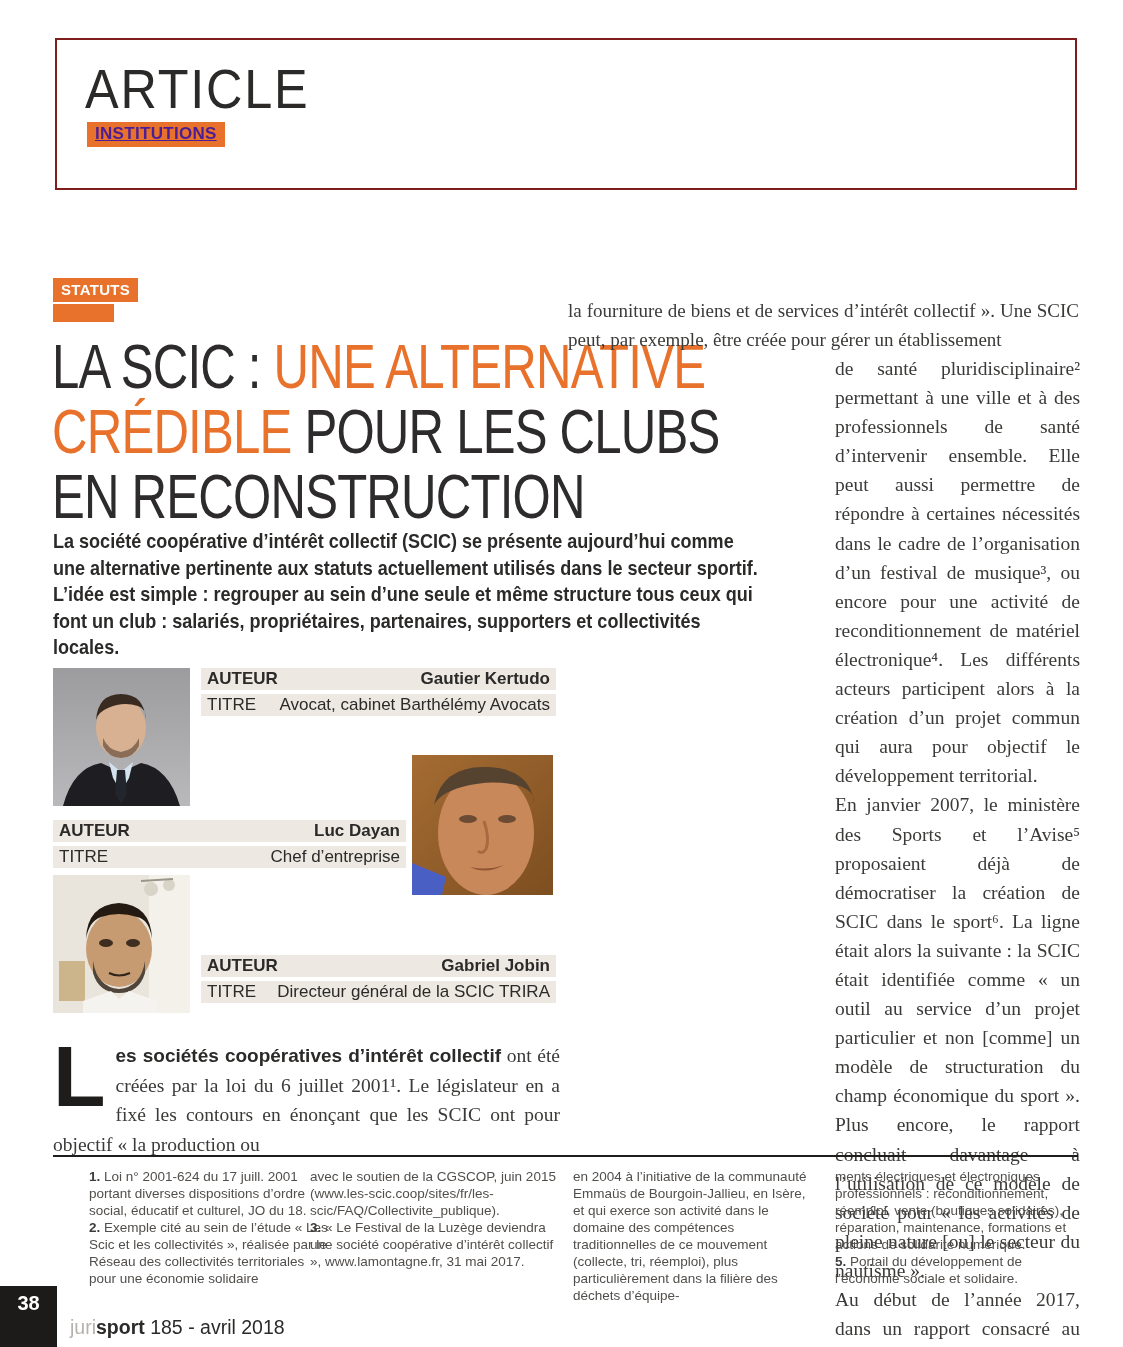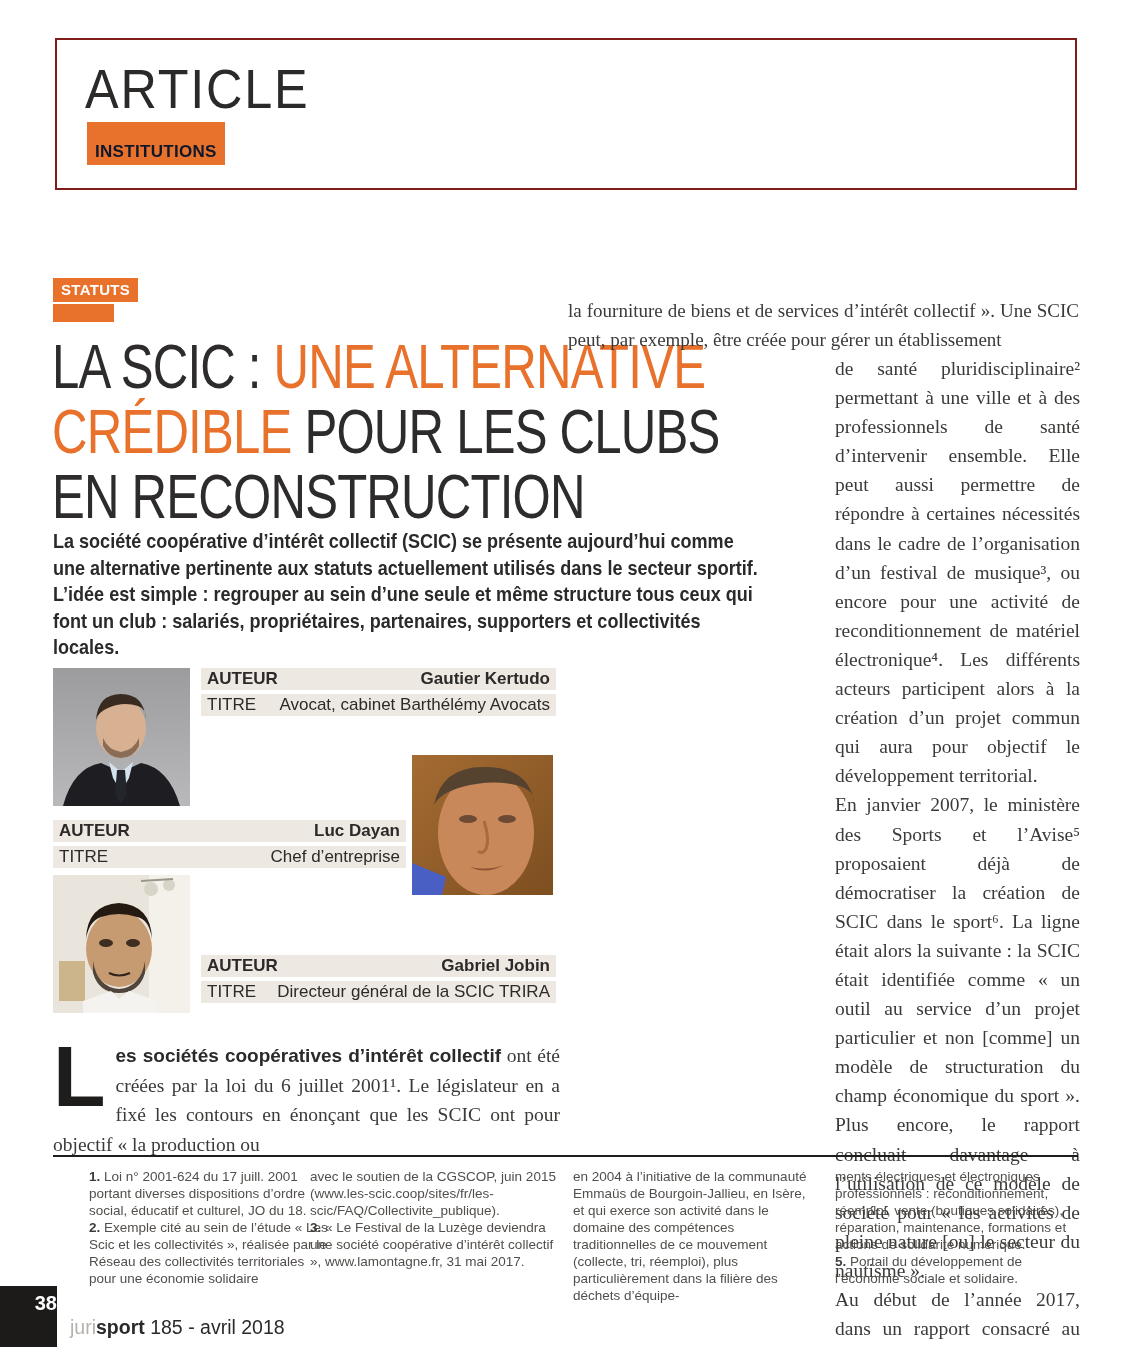--- a/index.html
+++ b/index.html
@@ -3,22 +3,22 @@
 <meta charset="utf-8">
 <style>
   html,body{margin:0;padding:0;background:#fff;}
   #page{position:relative;width:1123px;height:1347px;background:#ffffff;overflow:hidden;
         font-family:"Liberation Sans",sans-serif;color:#2b2a29;}
 
   
   .header-box{position:absolute;left:55px;top:38px;width:1018px;height:148px;border:2px solid #7f1d1d;}
   .kicker{position:absolute;left:28px;top:16px;font-size:56px;font-weight:200;letter-spacing:2px;
           color:#2b2a29;transform:scaleX(0.9);transform-origin:left top;white-space:nowrap;}
-  .category-tag{position:absolute;left:30px;top:82px;background:#e8722c;color:#0f172a;font-weight:700;
-          font-size:17px;padding:20px 8px 3px;letter-spacing:.3px;}
+  .category-tag{position:absolute;left:30px;top:82px;background:#e8722c;color:#4c1d95;font-weight:700;
+          font-size:17px;padding:2px 8px 3px;letter-spacing:.3px;text-decoration:underline;}
 
   
   .statuts{position:absolute;left:53px;top:278px;background:#e8722c;color:#fff;font-weight:700;
           font-size:15px;padding:3px 8px 4px;letter-spacing:.3px;}
   .statuts-block{position:absolute;left:53px;top:304px;width:61px;height:18px;background:#e8722c;}
 
   
   .title{position:absolute;left:52px;top:334px;margin:0;font-weight:400;}
   .tl{display:block;font-size:63px;line-height:65px;letter-spacing:-1px;white-space:nowrap;
       transform:scaleX(0.78);transform-origin:left top;}
@@ -54,21 +54,21 @@
   .rule{position:absolute;left:53px;top:1155px;width:1025px;height:2px;background:#1e1d1c;}
 
   
   .fnote{position:absolute;top:1168px;font-size:13.5px;line-height:17px;color:#514e4b;font-weight:400;}
   .fnote p{margin:0;}
   .fn1{left:65px;width:242px;margin-left:24px;} .fn2{left:310px;width:247px;} .fn3{left:573px;width:247px;} .fn4{left:835px;width:243px;}
   .fm{font-weight:700;color:#3f3d3b;}
 
   
   .page-box{position:absolute;left:0;top:1286px;width:57px;height:61px;background:#1c1b1a;
-        color:#fff;text-align:right;}
+        color:#fff;text-align:center;}
   .page-num{font-size:20px;font-weight:700;margin-top:6px;}
   .footer-line{position:absolute;left:70px;top:1292px;font-size:19.5px;white-space:nowrap;margin-top:24px;}
   .brand-light{color:#b5b1ad;} .brand-bold{font-weight:700;color:#2b2a29;} .issue{color:#2b2a29;}
 </style>
 </head>
 <body>
 
 <div id="page">
 
   <div class="header-box">

